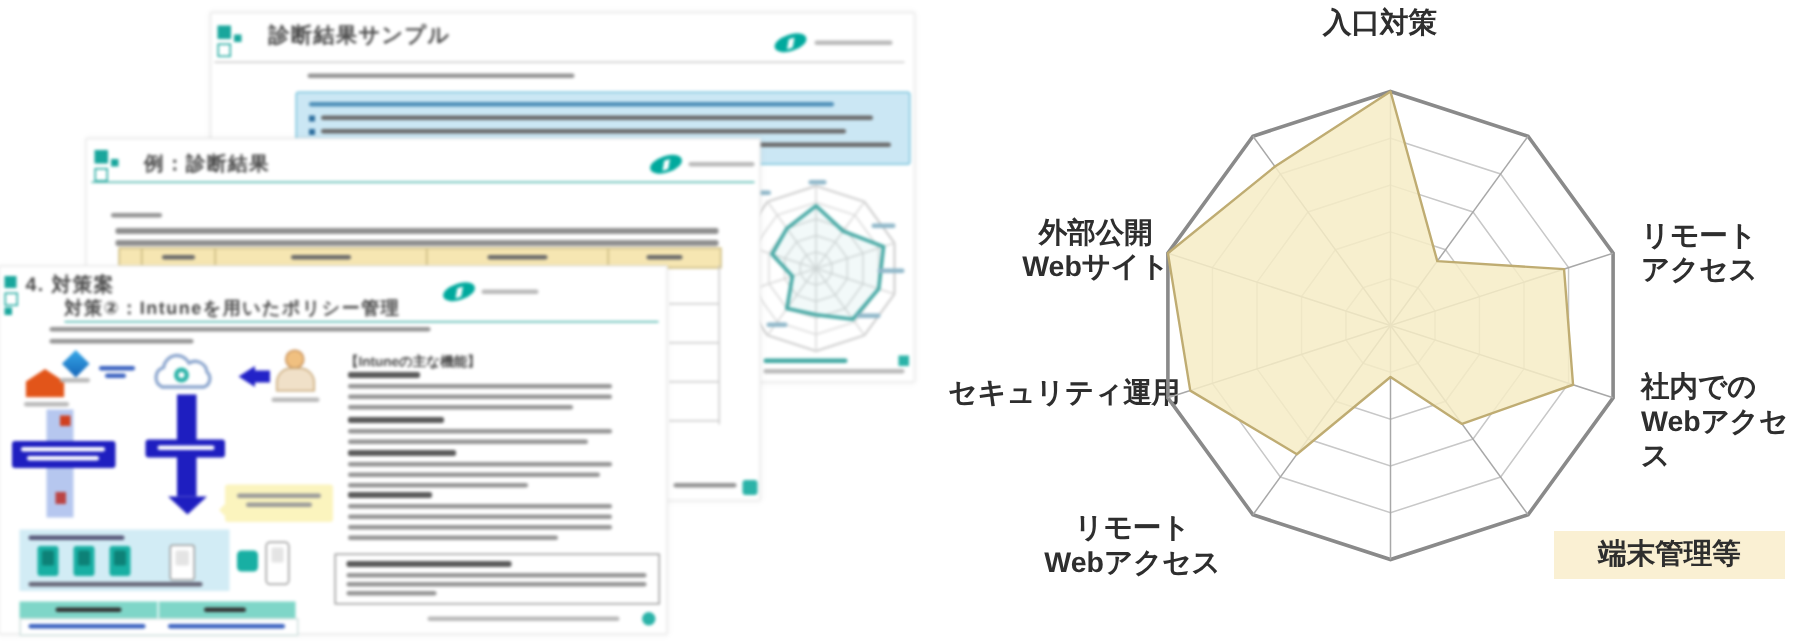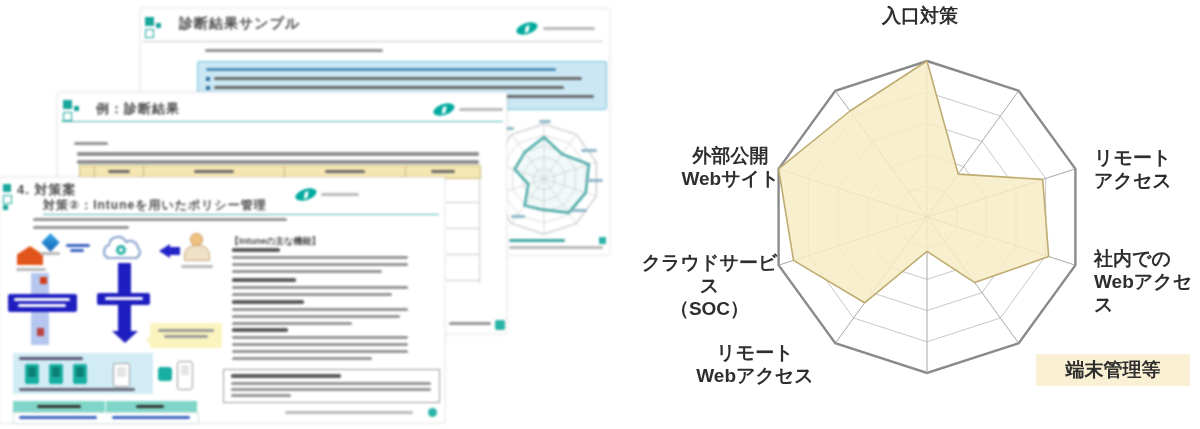--- a/index.html
+++ b/index.html
@@ -258,21 +258,20 @@
       <span>Webアクセス</span>
   </div>
   <div class="rlabel hl" style="left:1036px;top:354px;width:154px;">
     <span>端末管理等</span>
   </div>
   <div class="rlabel" style="left:690px;top:341px;width:130px;">
     <span>リモート</span>
       <span>Webアクセス</span>
   </div>
   <div class="rlabel" style="left:632px;top:251px;width:155px;">
-    <span>クラウドサービス</span>
-      <span>（SOC）</span>
+    <span>セキュリティ運用</span>
   </div>
   <div class="rlabel" style="left:668px;top:144px;width:125px;">
     <span>外部公開</span>
       <span>Webサイト</span>
   </div>
 
 </div>
 
 </body></html>

